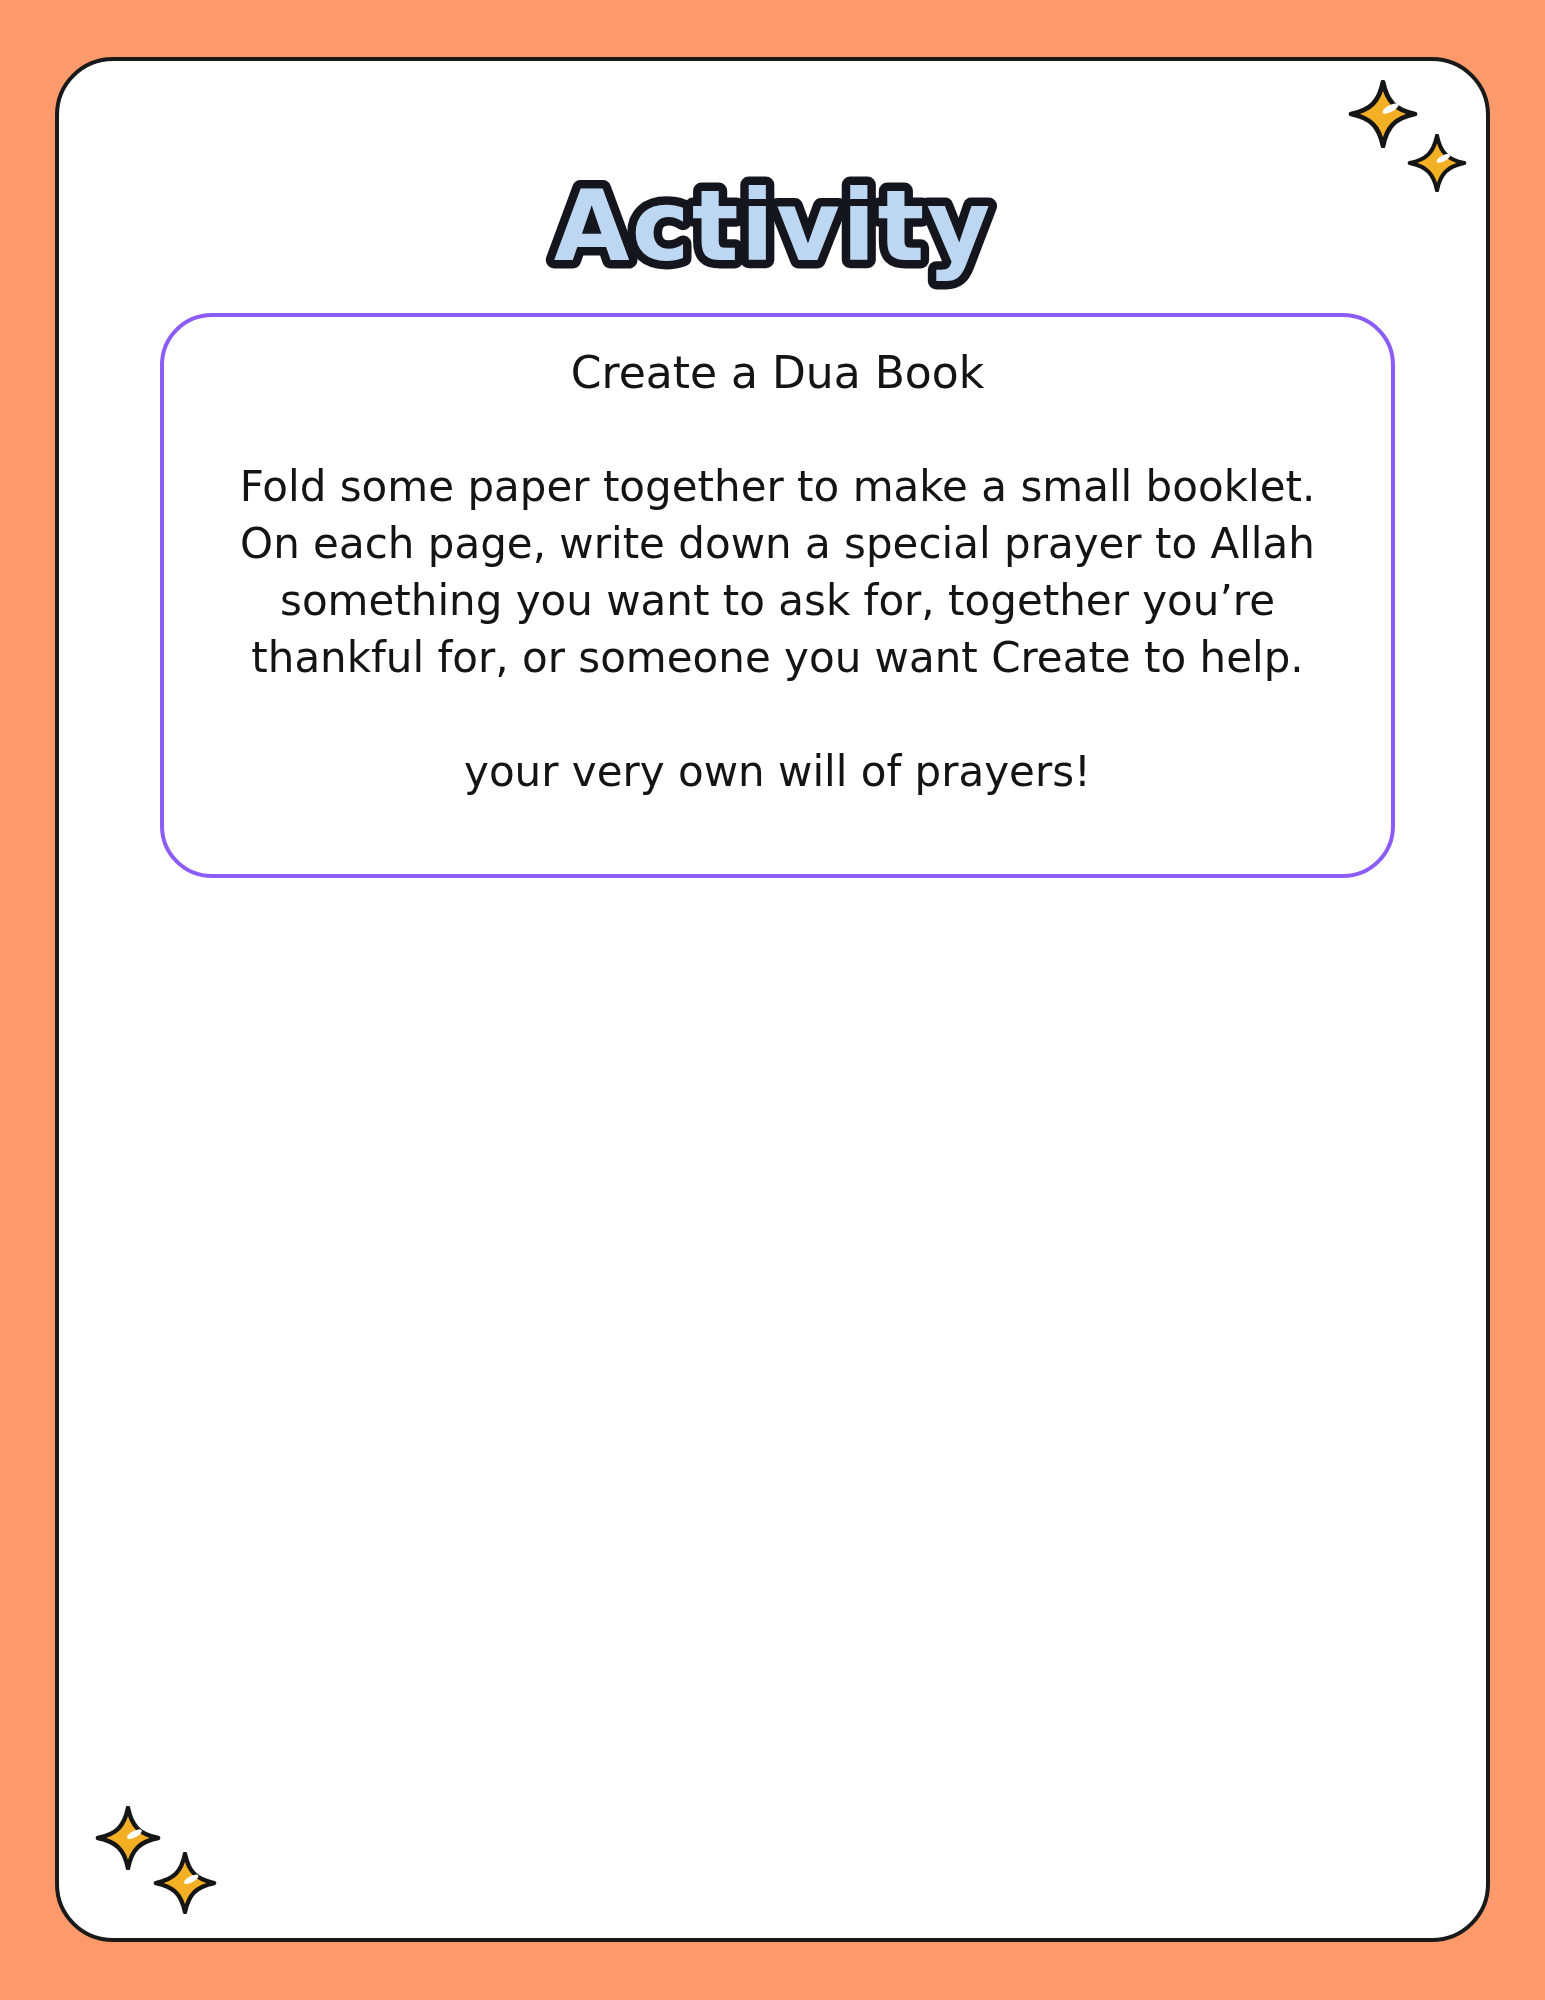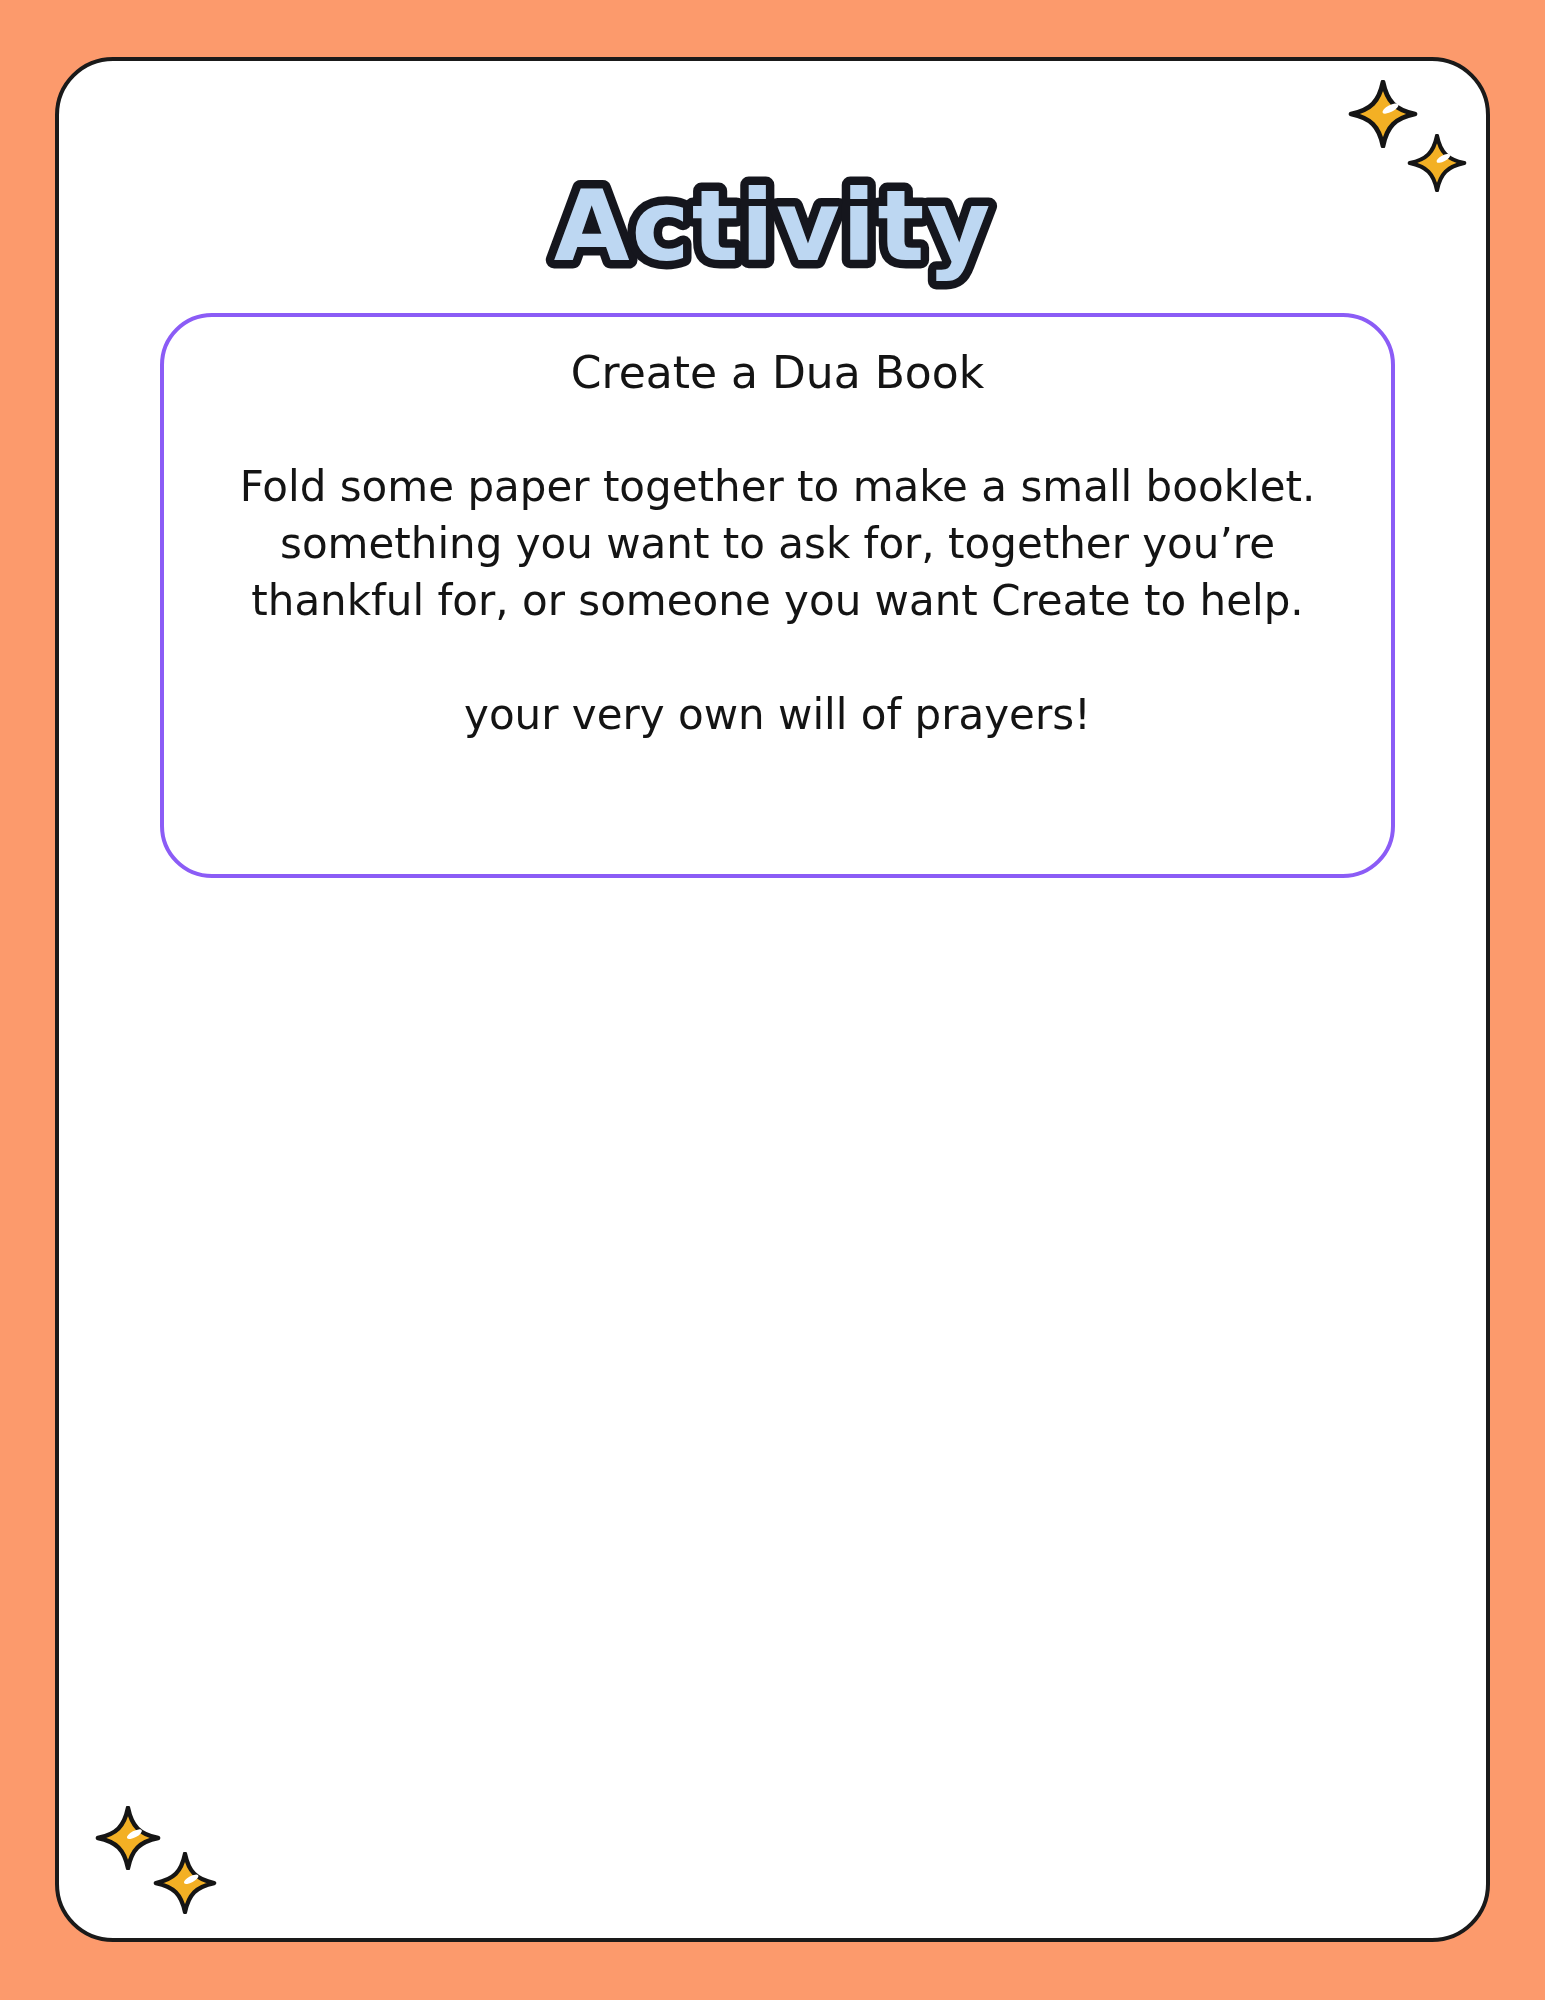--- a/index.html
+++ b/index.html
@@ -101,20 +101,21 @@
       <path d="M50 3 C56 32 68 44 97 50 C68 56 56 68 50 97 C44 68 32 56 3 50 C32 44 44 32 50 3 Z" fill="#F3B024" stroke="#151515" stroke-width="7" stroke-linejoin="round"></path>
       <ellipse cx="61" cy="42" rx="13" ry="5" fill="#FFFFFF" transform="rotate(-28 61 42)"></ellipse>
     </svg>
   </div>
 
   <div class="activity-box">
     <div class="box-inner">
       <div class="box-heading">Create a Dua Book</div>
       <div class="spacer"></div>
       <div class="box-line">Fold some paper together to make a small booklet.</div>
+      <div class="box-line">On each page, write down a special prayer to Allah</div>
       <div class="box-line">something you want to ask for, together you’re</div>
       <div class="box-line">thankful for, or someone you want Create to help.</div>
       <div class="spacer"></div>
       <div class="box-line">your very own will of prayers!</div>
     </div>
   </div>
 
   <div class="sparkle" style="left:90px; top:1806px;">
     <svg width="76" height="64" viewBox="0 0 100 100">
       <path d="M50 3 C56 32 68 44 97 50 C68 56 56 68 50 97 C44 68 32 56 3 50 C32 44 44 32 50 3 Z" fill="#F3B024" stroke="#151515" stroke-width="7" stroke-linejoin="round"></path>

